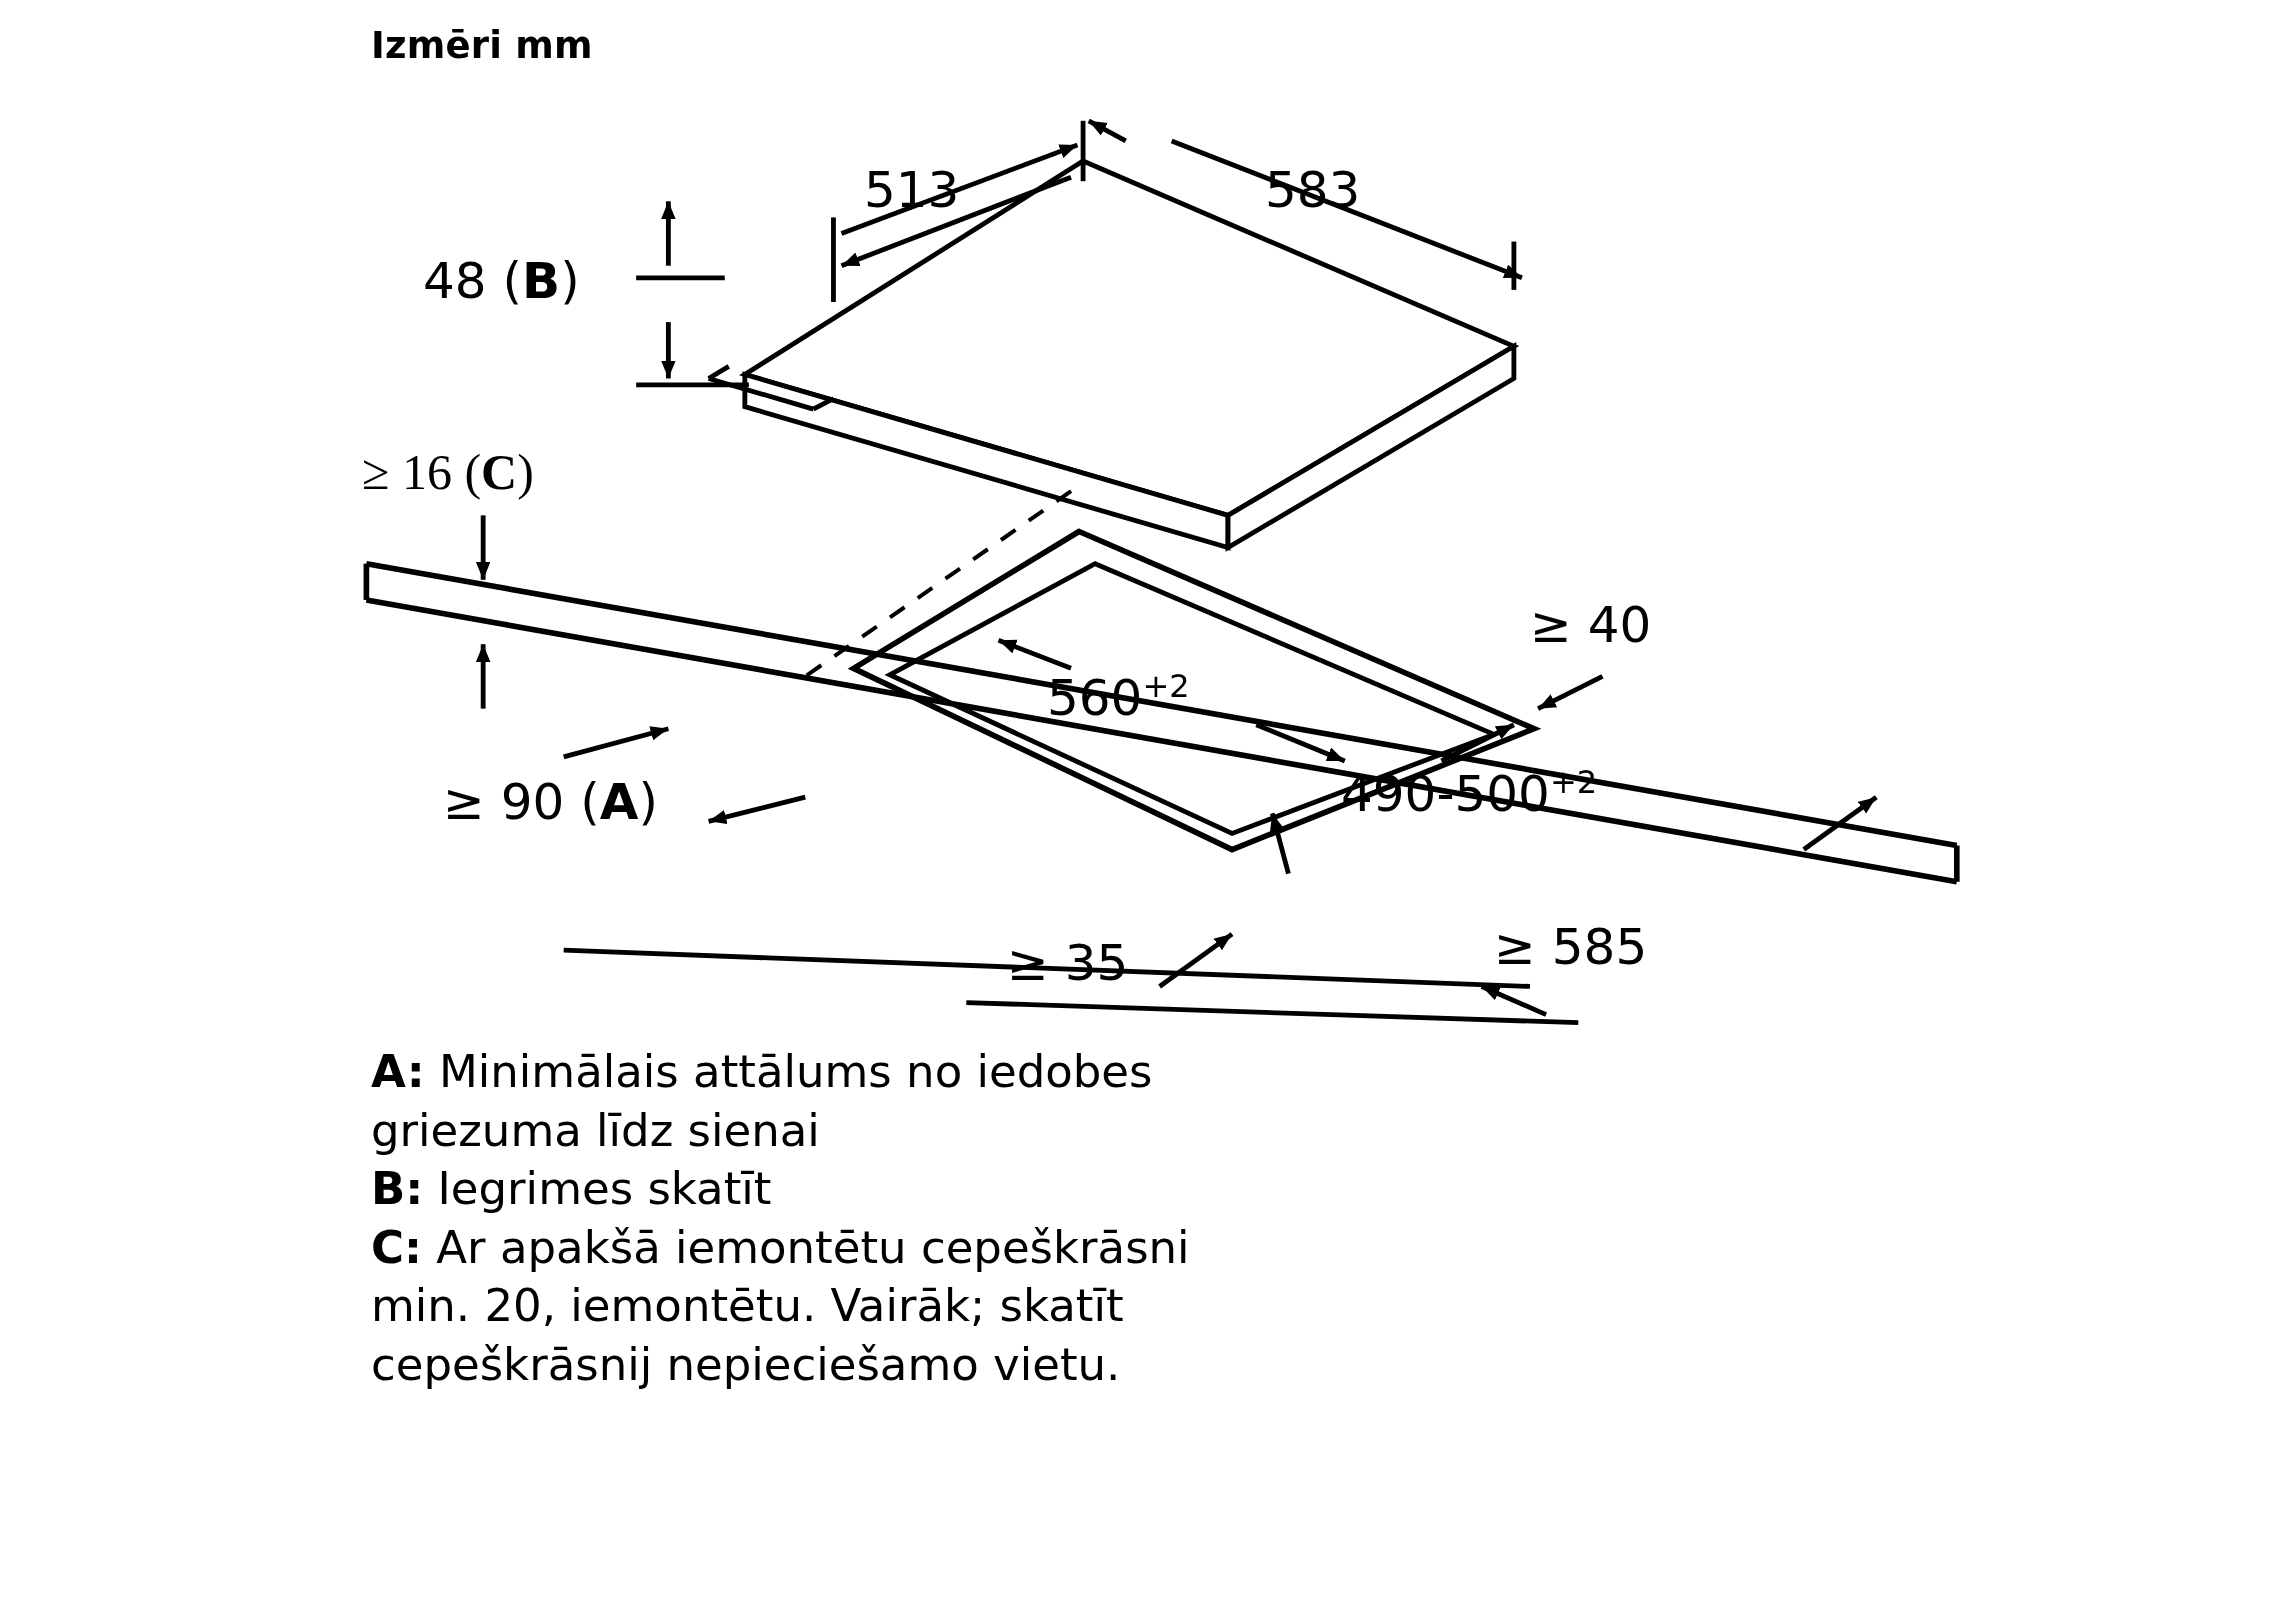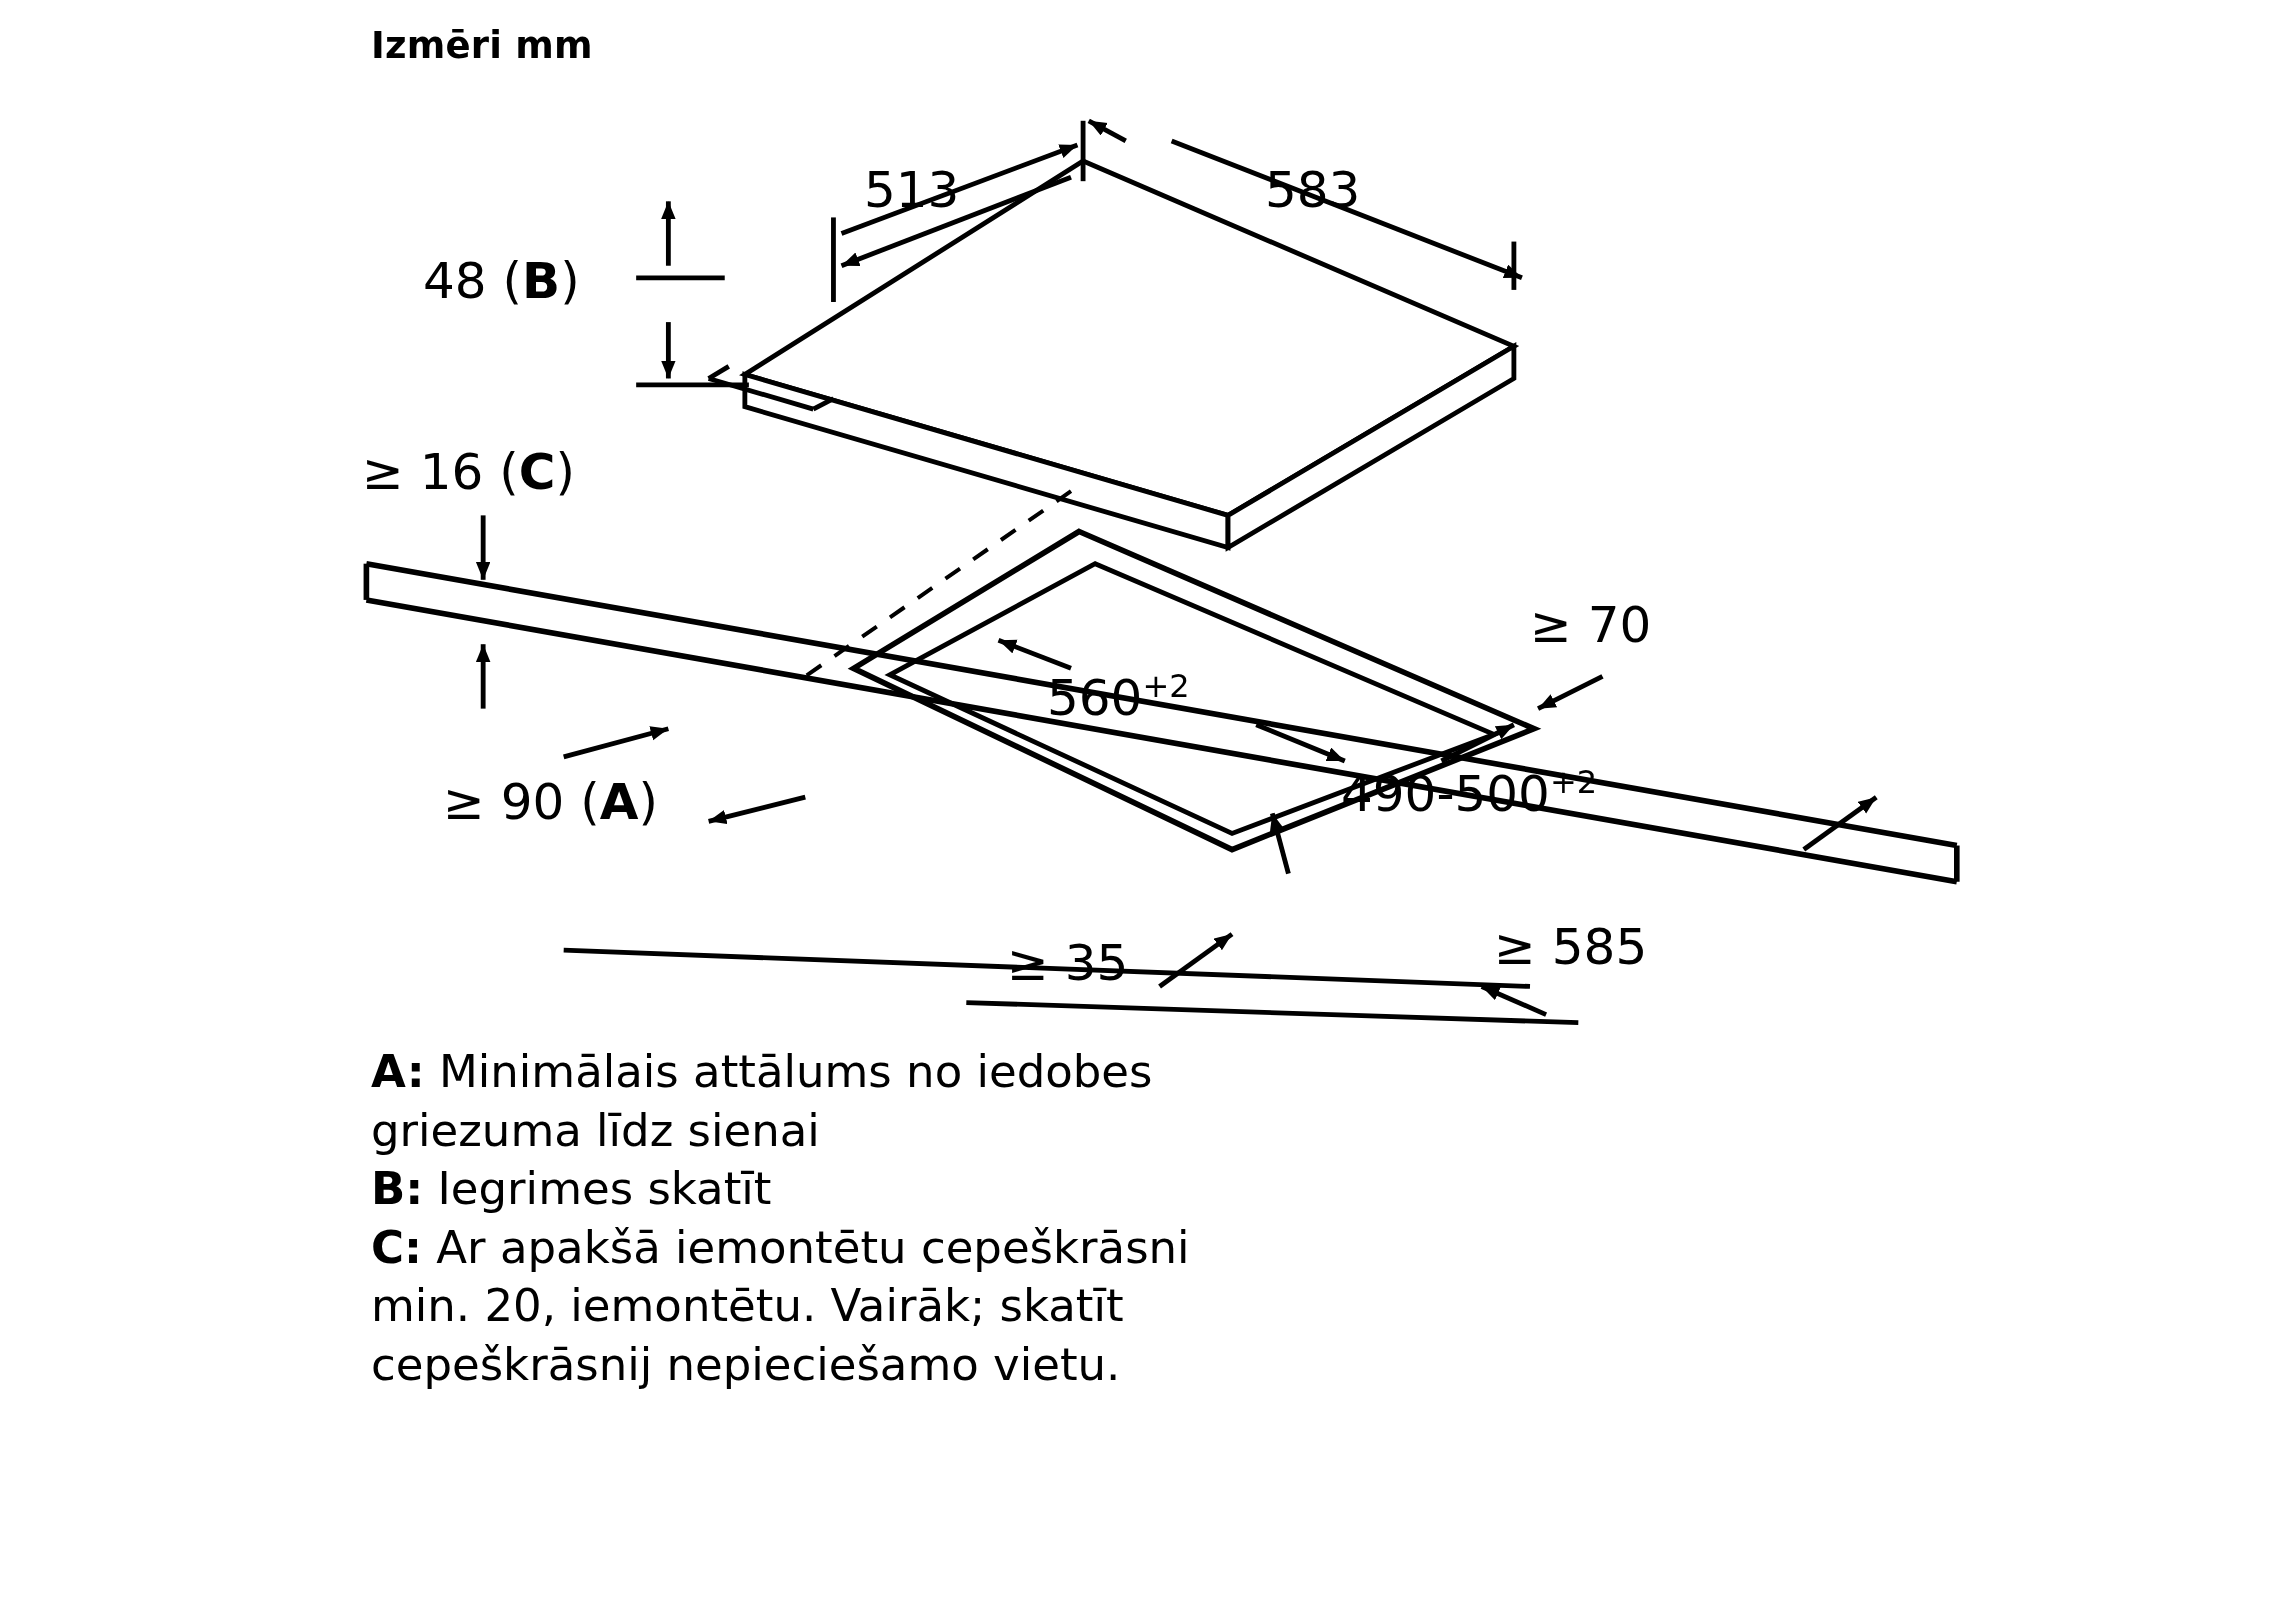--- a/index.html
+++ b/index.html
@@ -150,27 +150,27 @@
 
       <path d="M2240,1055 L2330,990" marker-end="url(#arrH)"></path>
       <path d="M1920,1260 L1840,1225" marker-end="url(#arrH)"></path>
     </g>
   </svg>
 
   <div class="dim-label" style="left:864px; top:165px;">513</div>
   <div class="dim-label" style="left:1265px; top:165px;">583</div>
 
   <div class="dim-label" style="left:423px; top:256px;">48 (<b>B</b>)</div>
-  <div class="dim-label" style="left:362px; top:447px;">≥ 16 (<b>C</b>)</div>
+  <div class="dim-label" style="left:362px; top:447px;font-family:Liberation Serif, serif;">≥ 16 (<b>C</b>)</div>
   <div class="dim-label" style="left:443px; top:777px;">≥ 90 (<b>A</b>)</div>
 
   <div class="dim-label" style="left:1047px; top:673px;text-align:right;">560<sup>+2</sup></div>
   <div class="dim-label" style="left:1341px; top:769px;">490-500<sup>+2</sup></div>
 
-  <div class="dim-label" style="left:1530px; top:600px;">≥ 70</div>
+  <div class="dim-label" style="left:1530px; top:600px;">≥ 40</div>
   <div class="dim-label" style="left:1007px; top:938px;">≥ 35</div>
   <div class="dim-label" style="left:1494px; top:890px;margin-top:32px;">≥ 585</div>
 
   <div class="legend">
     <p><b>A:</b><span> Minimālais attālums no iedobes</span></p>
     <p>griezuma līdz sienai</p>
     <p><b>B:</b><span> Iegrimes skatīt</span></p>
     <p><b>C:</b><span> Ar apakšā iemontētu cepeškrāsni</span></p>
     <p>min. 20, iemontētu. Vairāk; skatīt</p>
     <p>cepeškrāsnij nepieciešamo vietu.</p>

